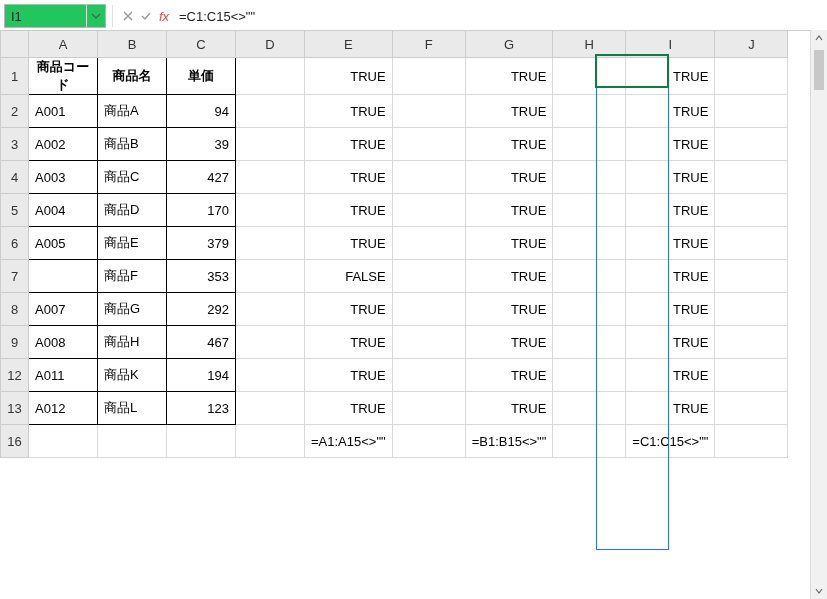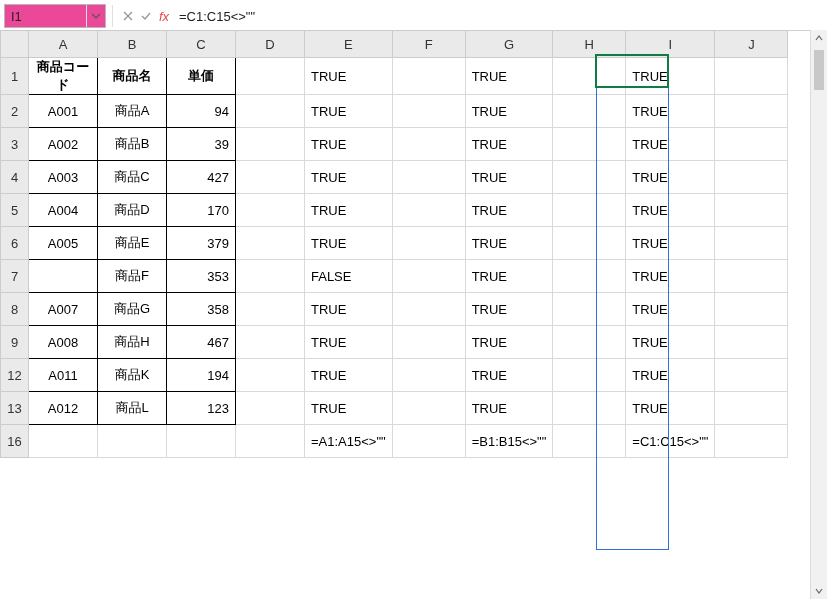--- a/index.html
+++ b/index.html
@@ -1,39 +1,39 @@
 <!DOCTYPE html>
 <html><head>
   <meta charset="utf-8">
   <style>
     html, body { margin: 0; padding: 0; font-family: "Segoe UI", Arial, sans-serif; font-size: 13px; color: #222; background: #fff; }
     body { width: 827px; height: 599px; overflow: hidden; position: relative; }
     
     .top-bar { display: flex; align-items: center; height: 28px; border-bottom: 1px solid #d0d0d0; background: #fff; padding: 2px 0 0 0; }
-    .name-box { width: 100px; height: 22px; margin-left: 4px; display: flex; align-items: center; border: 1px solid #b7b7b7; background: #ec4899; font-size: 13px; }
+    .name-box { width: 100px; height: 22px; margin-left: 4px; display: flex; align-items: center; border: 1px solid #b7b7b7; background: #22c55e; font-size: 13px; }
     .name-box .value { flex: 1 1 auto; padding: 0 6px; }
     .name-box .caret { width: 18px; text-align: center; color: #555; font-size: 10px; border-left: 1px solid #e0e0e0; height: 100%; display: flex; align-items: center; justify-content: center; }
     .fb-sep { width: 1px; height: 22px; background: #e0e0e0; margin: 0 6px; }
     .fb-btn { width: 18px; height: 22px; display: flex; align-items: center; justify-content: center; color: #888; cursor: default; font-size: 13px; }
     .fb-fx { font-style: italic; color: #ef4444; font-size: 13px; }
     .formula-input { flex: 1 1 auto; height: 22px; border: none; outline: none; padding: 0 6px; font-size: 13px; color: #222; }
     
     .sheet-wrap { position: absolute; top: 30px; left: 0; right: 0; bottom: 0; overflow: hidden; }
     table.sheet { border-collapse: collapse; table-layout: fixed; }
     
     col.sel { width: 28px; }
     col.cA, col.cB, col.cC { width: 69px; }
     col.cD { width: 69px; }
     col.cE, col.cF, col.cG, col.cH, col.cI, col.cJ { width: 73px; }
     
     .sheet th.col-head { background: #eaeaea; border: 1px solid #ccc; height: 24px; text-align: center; font-weight: normal; color: #333; }
     .sheet th.row-head { background: #eaeaea; border: 1px solid #ccc; text-align: center; font-weight: normal; color: #333; }
     .sheet td { border-right: 1px solid #d9d9d9; border-bottom: 1px solid #d9d9d9; padding: 0 6px; height: 32px; text-align: right; vertical-align: middle; font-size: 13px; color: #000; background: #fff; }
-    .sheet td.left { text-align: center; }
-    .sheet td.center { text-align: left; margin-top: 48px; }
+    .sheet td.left { text-align: left; }
+    .sheet td.center { text-align: right; margin-top: 48px; }
     .sheet .blk { border: 1px solid #000 !important; }
     .sheet .blk.header { text-align: center; font-weight: bold; }
     .formula-red { color: #d00; text-align: left; padding-left: 2px; }
     
     .active-cell { position: absolute; border: 2px solid #107c41; pointer-events: none; box-sizing: border-box; }
     .spill-range { position: absolute; border: 1px solid #2e6fd8; pointer-events: none; box-sizing: border-box; }
     .selall { background: #eaeaea; border: 1px solid #ccc; position: relative; }
     .scrollbar-v { position: absolute; top: 30px; right: 0; width: 16px; bottom: 0; background: #f1f1f1; display: flex; flex-direction: column; align-items: center; justify-content: space-between; border-left: 1px solid #dcdcdc; }
     .scrollbar-v .arrow { width: 16px; height: 16px; display: flex; align-items: center; justify-content: center; font-size: 10px; color: #555; }
     .scrollbar-v .thumb { width: 10px; height: 40px; background: #c8c8c8; border-radius: 0; margin-top: 4px; }
@@ -184,21 +184,21 @@
           <td></td>
           <td class="center">TRUE</td>
           <td></td>
           <td class="center">TRUE</td>
           <td></td>
         </tr>
         <tr>
           <th class="row-head">8</th>
           <td class="blk left">A007</td>
           <td class="blk left">商品G</td>
-          <td class="blk">358</td>
+          <td class="blk">292</td>
           <td></td>
           <td class="center">TRUE</td>
           <td></td>
           <td class="center">TRUE</td>
           <td></td>
           <td class="center">TRUE</td>
           <td></td>
         </tr>
         <tr>
           <th class="row-head">9</th>

